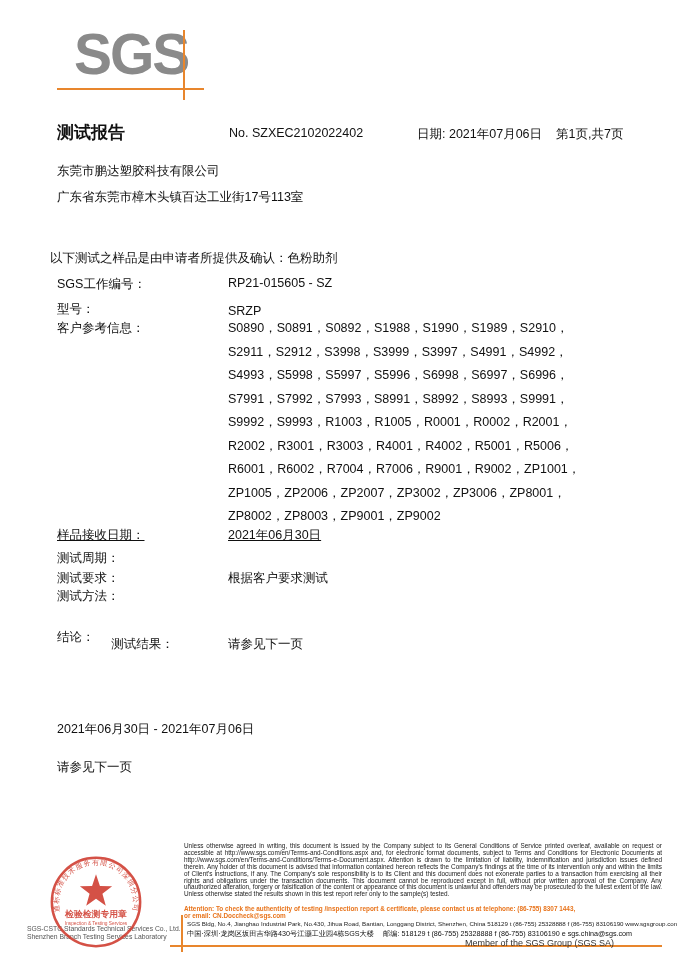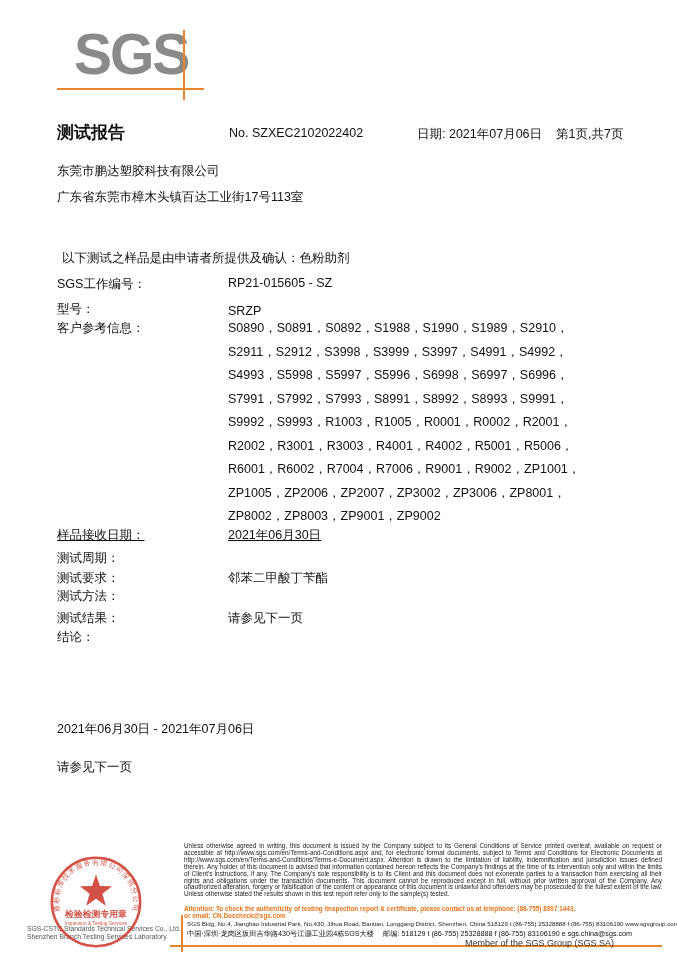--- a/index.html
+++ b/index.html
@@ -17,21 +17,21 @@
   .doc-title { position:absolute; left:57px; top:121px; font-size:17px; font-weight:bold; color:#111; }
   .report-no { position:absolute; left:229px; top:126px; font-size:12.5px; color:#111; }
   .report-date { position:absolute; left:417px; top:126px; font-size:12.5px; color:#111; }
   .page-info { position:absolute; left:556px; top:126px; font-size:12.5px; color:#111; }
 
   
   .company { position:absolute; left:57px; top:163px; font-size:12.5px; color:#111; }
   .address { position:absolute; left:57px; top:189px; font-size:12.5px; color:#111; }
 
   
-  .intro { position:absolute; left:62px; top:250px; font-size:12.5px; color:#111; }
+  .intro { position:absolute; left:50px; top:250px; font-size:12.5px; color:#111; }
 
   
   .frow { position:absolute; left:57px; display:flex; font-size:12.5px; color:#111; }
   .frow .lbl { flex:0 0 171px; }
   .frow .val { flex:1; }
   .ref-line { position:absolute; left:228px; font-size:12.5px; color:#111; }
   .conclusion-val { width:424px; line-height:15.2px; font-size:12.2px; }
 
   
   .fineprint { position:absolute; left:184px; top:843px; width:478px; font-size:6.4px;
@@ -92,27 +92,27 @@
   <div class="frow" style="top:527px;text-decoration:underline;">
     <div class="lbl">样品接收日期：</div>
     <div class="val">2021年06月30日</div>
   </div>
   <div class="frow" style="top:550px;flex-direction:column;">
     <div class="lbl">测试周期：</div>
     <div class="val">2021年06月30日 - 2021年07月06日</div>
   </div>
   <div class="frow" style="top:570px;">
     <div class="lbl">测试要求：</div>
-    <div class="val">邻苯二甲酸丁苄酯</div>
+    <div class="val">根据客户要求测试</div>
   </div>
   <div class="frow" style="top:588px;flex-direction:column;">
     <div class="lbl">测试方法：</div>
     <div class="val">请参见下一页</div>
   </div>
-  <div class="frow" style="top:610px;">
+  <div class="frow" style="top:636px;text-align:center;">
     <div class="lbl">测试结果：</div>
     <div class="val">请参见下一页</div>
   </div>
   <div class="frow" style="top:629px;">
     <div class="lbl">结论：</div>
   </div>
 
   <div class="fineprint">Unless otherwise agreed in writing, this document is issued by the Company subject to its General Conditions of Service printed overleaf, available on request or accessible at http://www.sgs.com/en/Terms-and-Conditions.aspx and, for electronic format documents, subject to Terms and Conditions for Electronic Documents at http://www.sgs.com/en/Terms-and-Conditions/Terms-e-Document.aspx. Attention is drawn to the limitation of liability, indemnification and jurisdiction issues defined therein. Any holder of this document is advised that information contained hereon reflects the Company's findings at the time of its intervention only and within the limits of Client's instructions, if any. The Company's sole responsibility is to its Client and this document does not exonerate parties to a transaction from exercising all their rights and obligations under the transaction documents. This document cannot be reproduced except in full, without prior written approval of the Company. Any unauthorized alteration, forgery or falsification of the content or appearance of this document is unlawful and offenders may be prosecuted to the fullest extent of the law. Unless otherwise stated the results shown in this test report refer only to the sample(s) tested.</div>
   <div class="attention">
     <div>Attention: To check the authenticity of testing /inspection report &amp; certificate, please contact us at telephone: (86-755) 8307 1443,</div>

